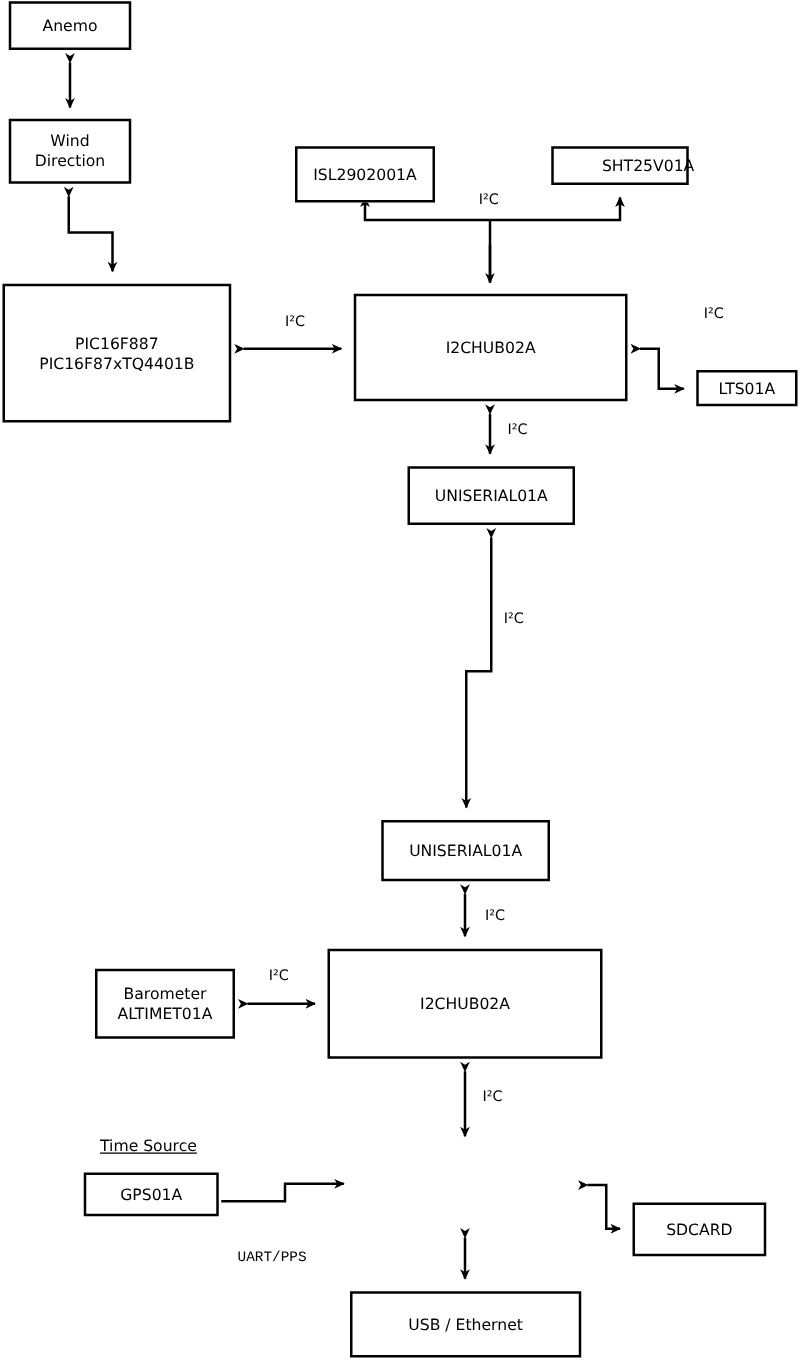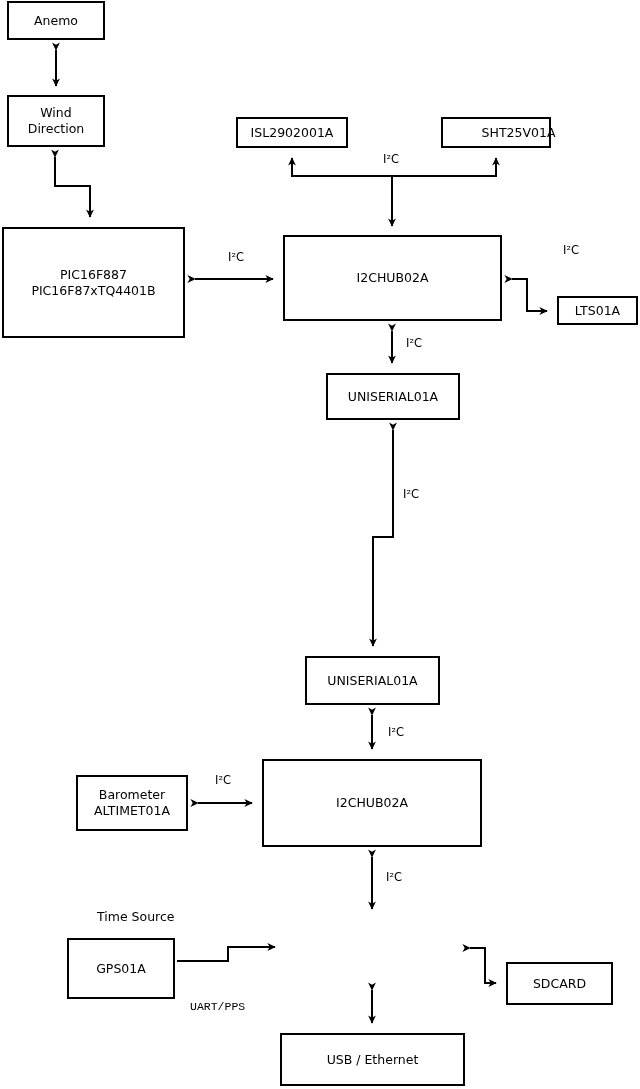--- a/index.html
+++ b/index.html
@@ -95,21 +95,21 @@
   <div class="node" style="left:7px;top:95px;width:98px;height:52px;">
     <span>Wind
 Direction</span>
   </div>
 
   <div class="node" style="left:2px;top:227px;width:183px;height:111px;">
     <span>PIC16F887
 PIC16F87xTQ4401B</span>
   </div>
 
-  <div class="node" style="left:236px;top:117px;width:112px;height:31px;">
+  <div class="node" style="left:236px;top:117px;width:112px;height:45px;">
     <span>ISL2902001A</span>
   </div>
 
   <div class="node" style="left:441px;top:117px;width:110px;height:31px;padding-left:45px;">
     <span>SHT25V01A</span>
   </div>
 
   <div class="node" style="left:283px;top:235px;width:219px;height:86px;">
     <span>I2CHUB02A</span>
   </div>
@@ -128,21 +128,21 @@
 
   <div class="node" style="left:262px;top:759px;width:220px;height:88px;">
     <span>I2CHUB02A</span>
   </div>
 
   <div class="node" style="left:76px;top:775px;width:112px;height:56px;">
     <span>Barometer
 ALTIMET01A</span>
   </div>
 
-  <div class="node" style="left:67px;top:938px;width:108px;height:61px;">
+  <div class="node" style="left:67px;top:938px;width:108px;height:35px;">
     <span>GPS01A</span>
   </div>
 
 
   <div class="node" style="left:280px;top:1033px;width:185px;height:53px;">
     <span>USB / Ethernet</span>
   </div>
 
   <div class="node" style="left:506px;top:962px;width:107px;height:43px;">
     <span>SDCARD</span>
@@ -151,15 +151,15 @@
   <div class="edge-label" style="left:383px;top:152px;">I²C</div>
   <div class="edge-label" style="left:228px;top:250px;">I²C</div>
   <div class="edge-label" style="left:563px;top:243px;">I²C</div>
   <div class="edge-label" style="left:406px;top:336px;">I²C</div>
   <div class="edge-label" style="left:403px;top:487px;">I²C</div>
   <div class="edge-label" style="left:388px;top:725px;">I²C</div>
   <div class="edge-label" style="left:215px;top:773px;">I²C</div>
   <div class="edge-label" style="left:386px;top:870px;">I²C</div>
   <div class="edge-label" style="left:190px;top:1000px;font-family:Liberation Mono, monospace;">UART/PPS</div>
 
-  <div class="free-label" style="left:97px;top:909px;">Time Source</div>
+  <div class="free-label" style="left:80px;top:909px;text-decoration:underline;">Time Source</div>
 
 </div>
 
 </body></html>

